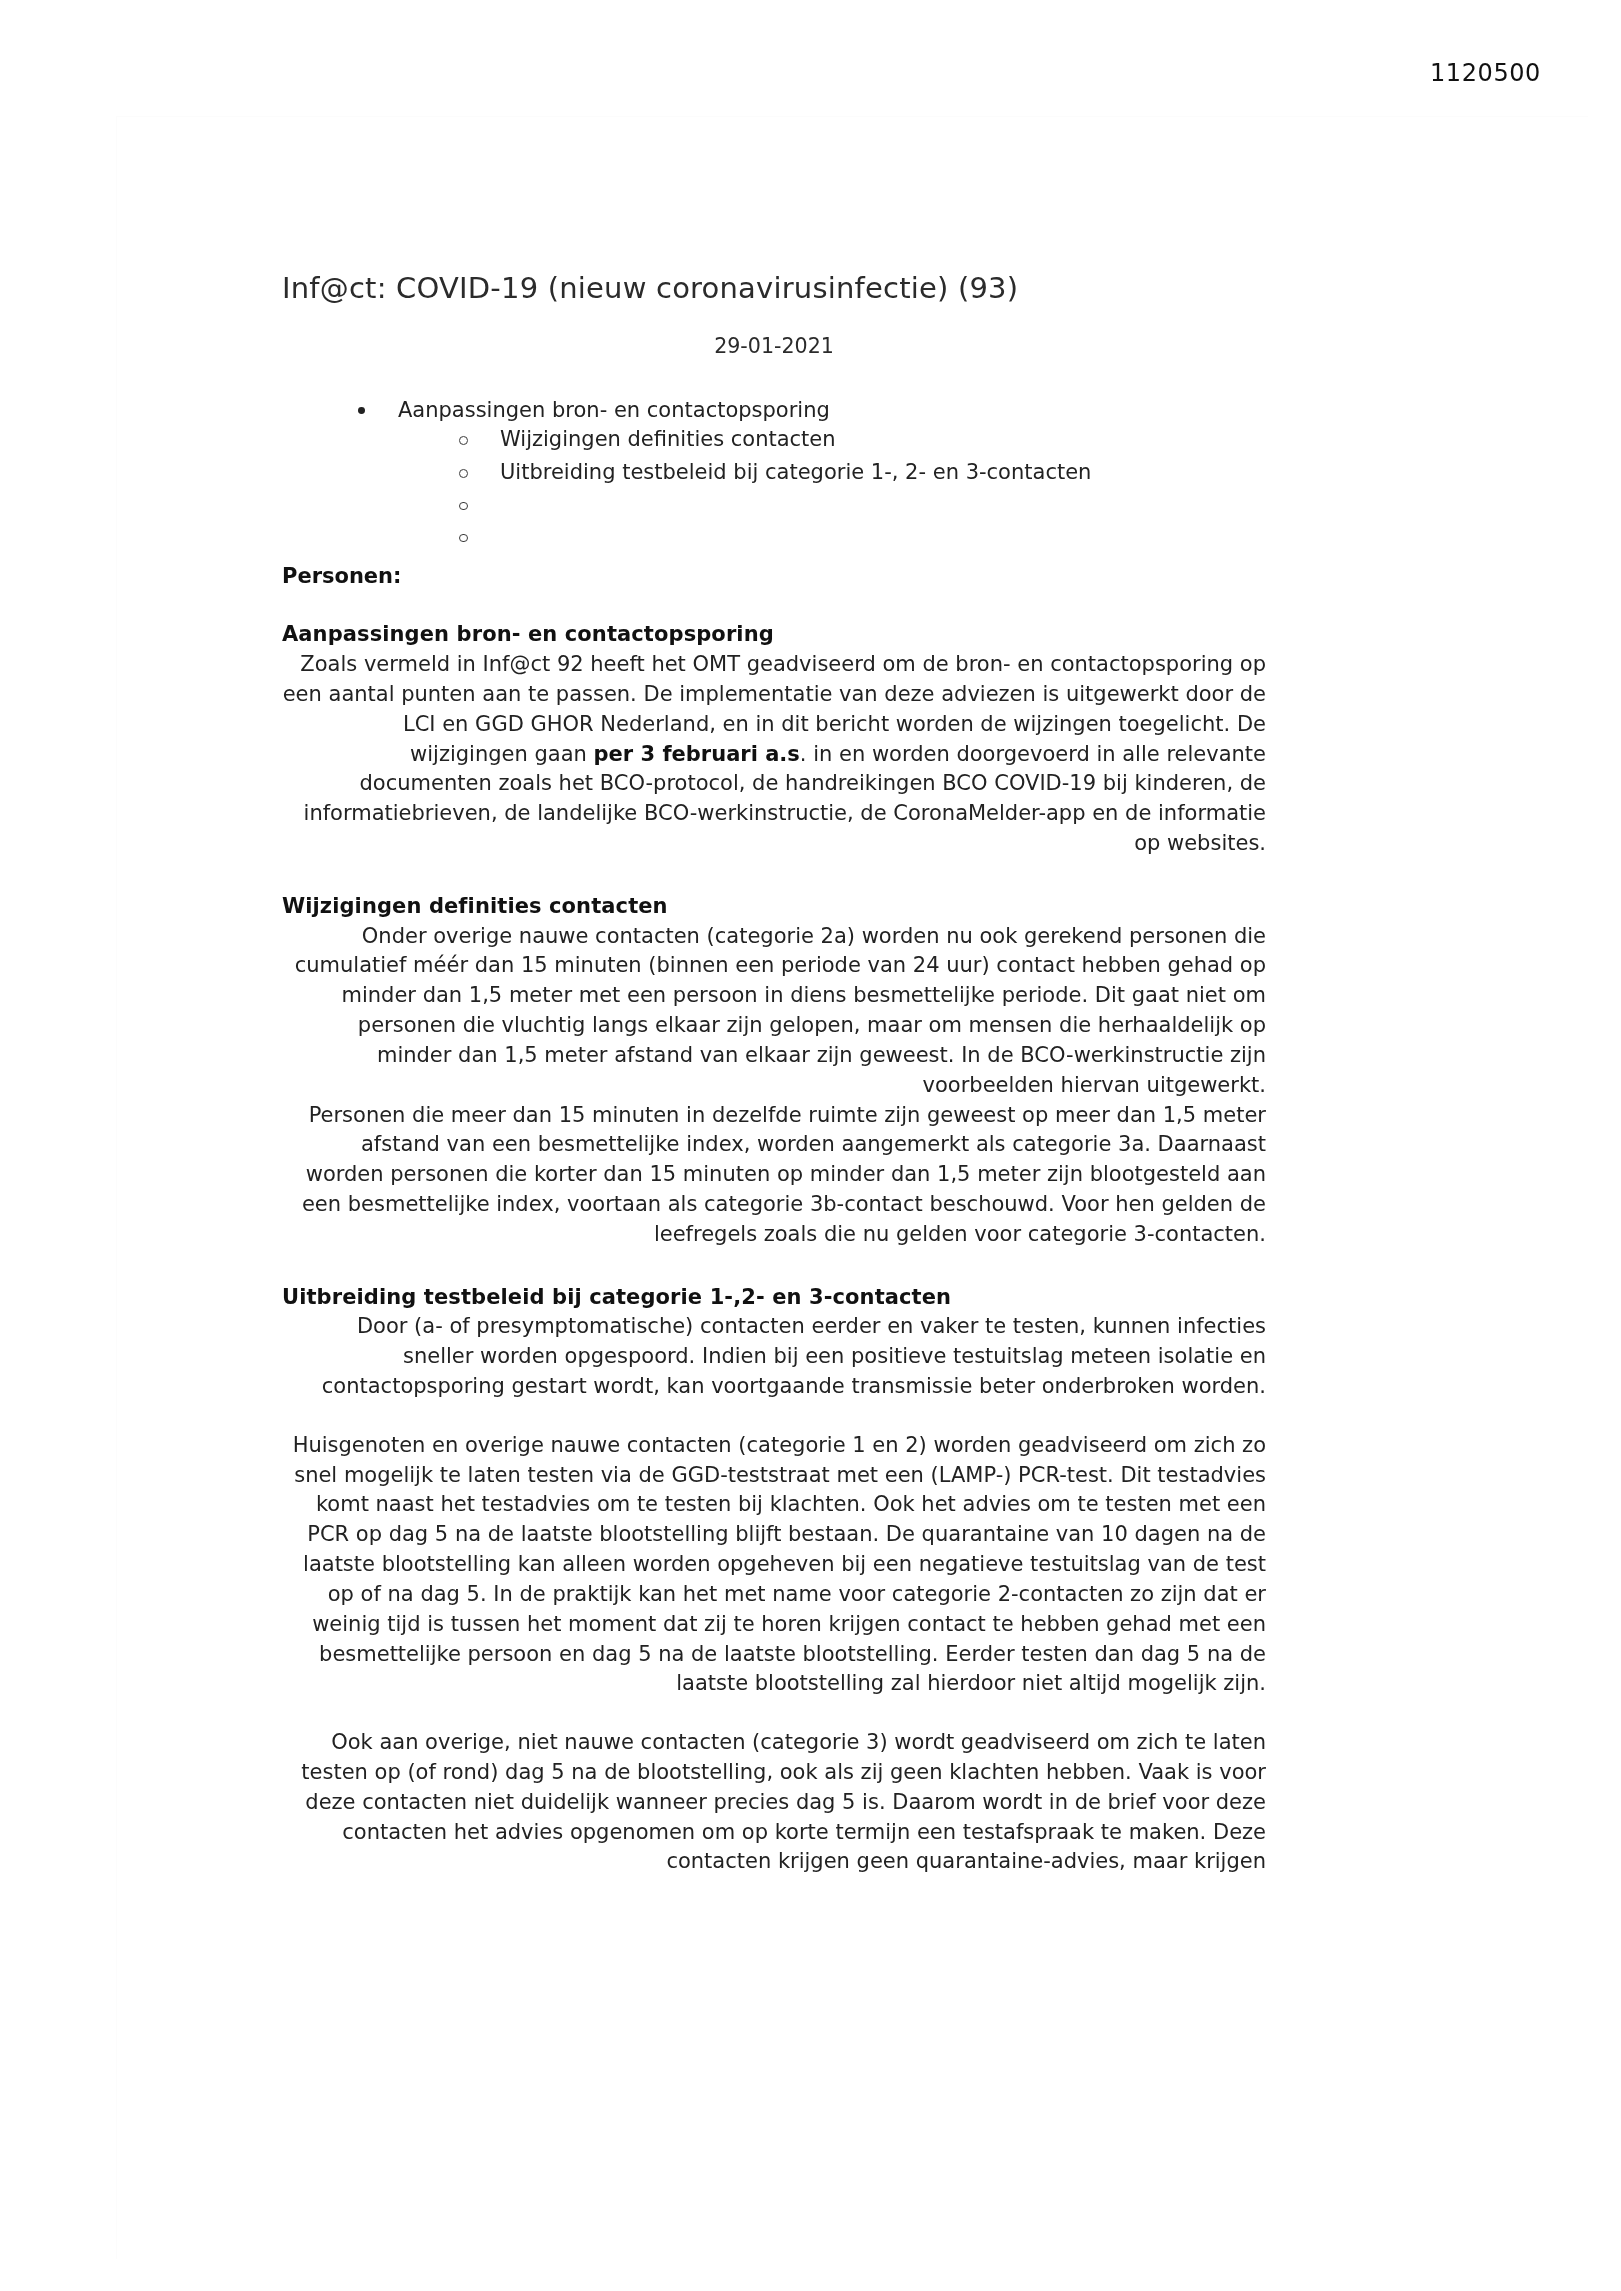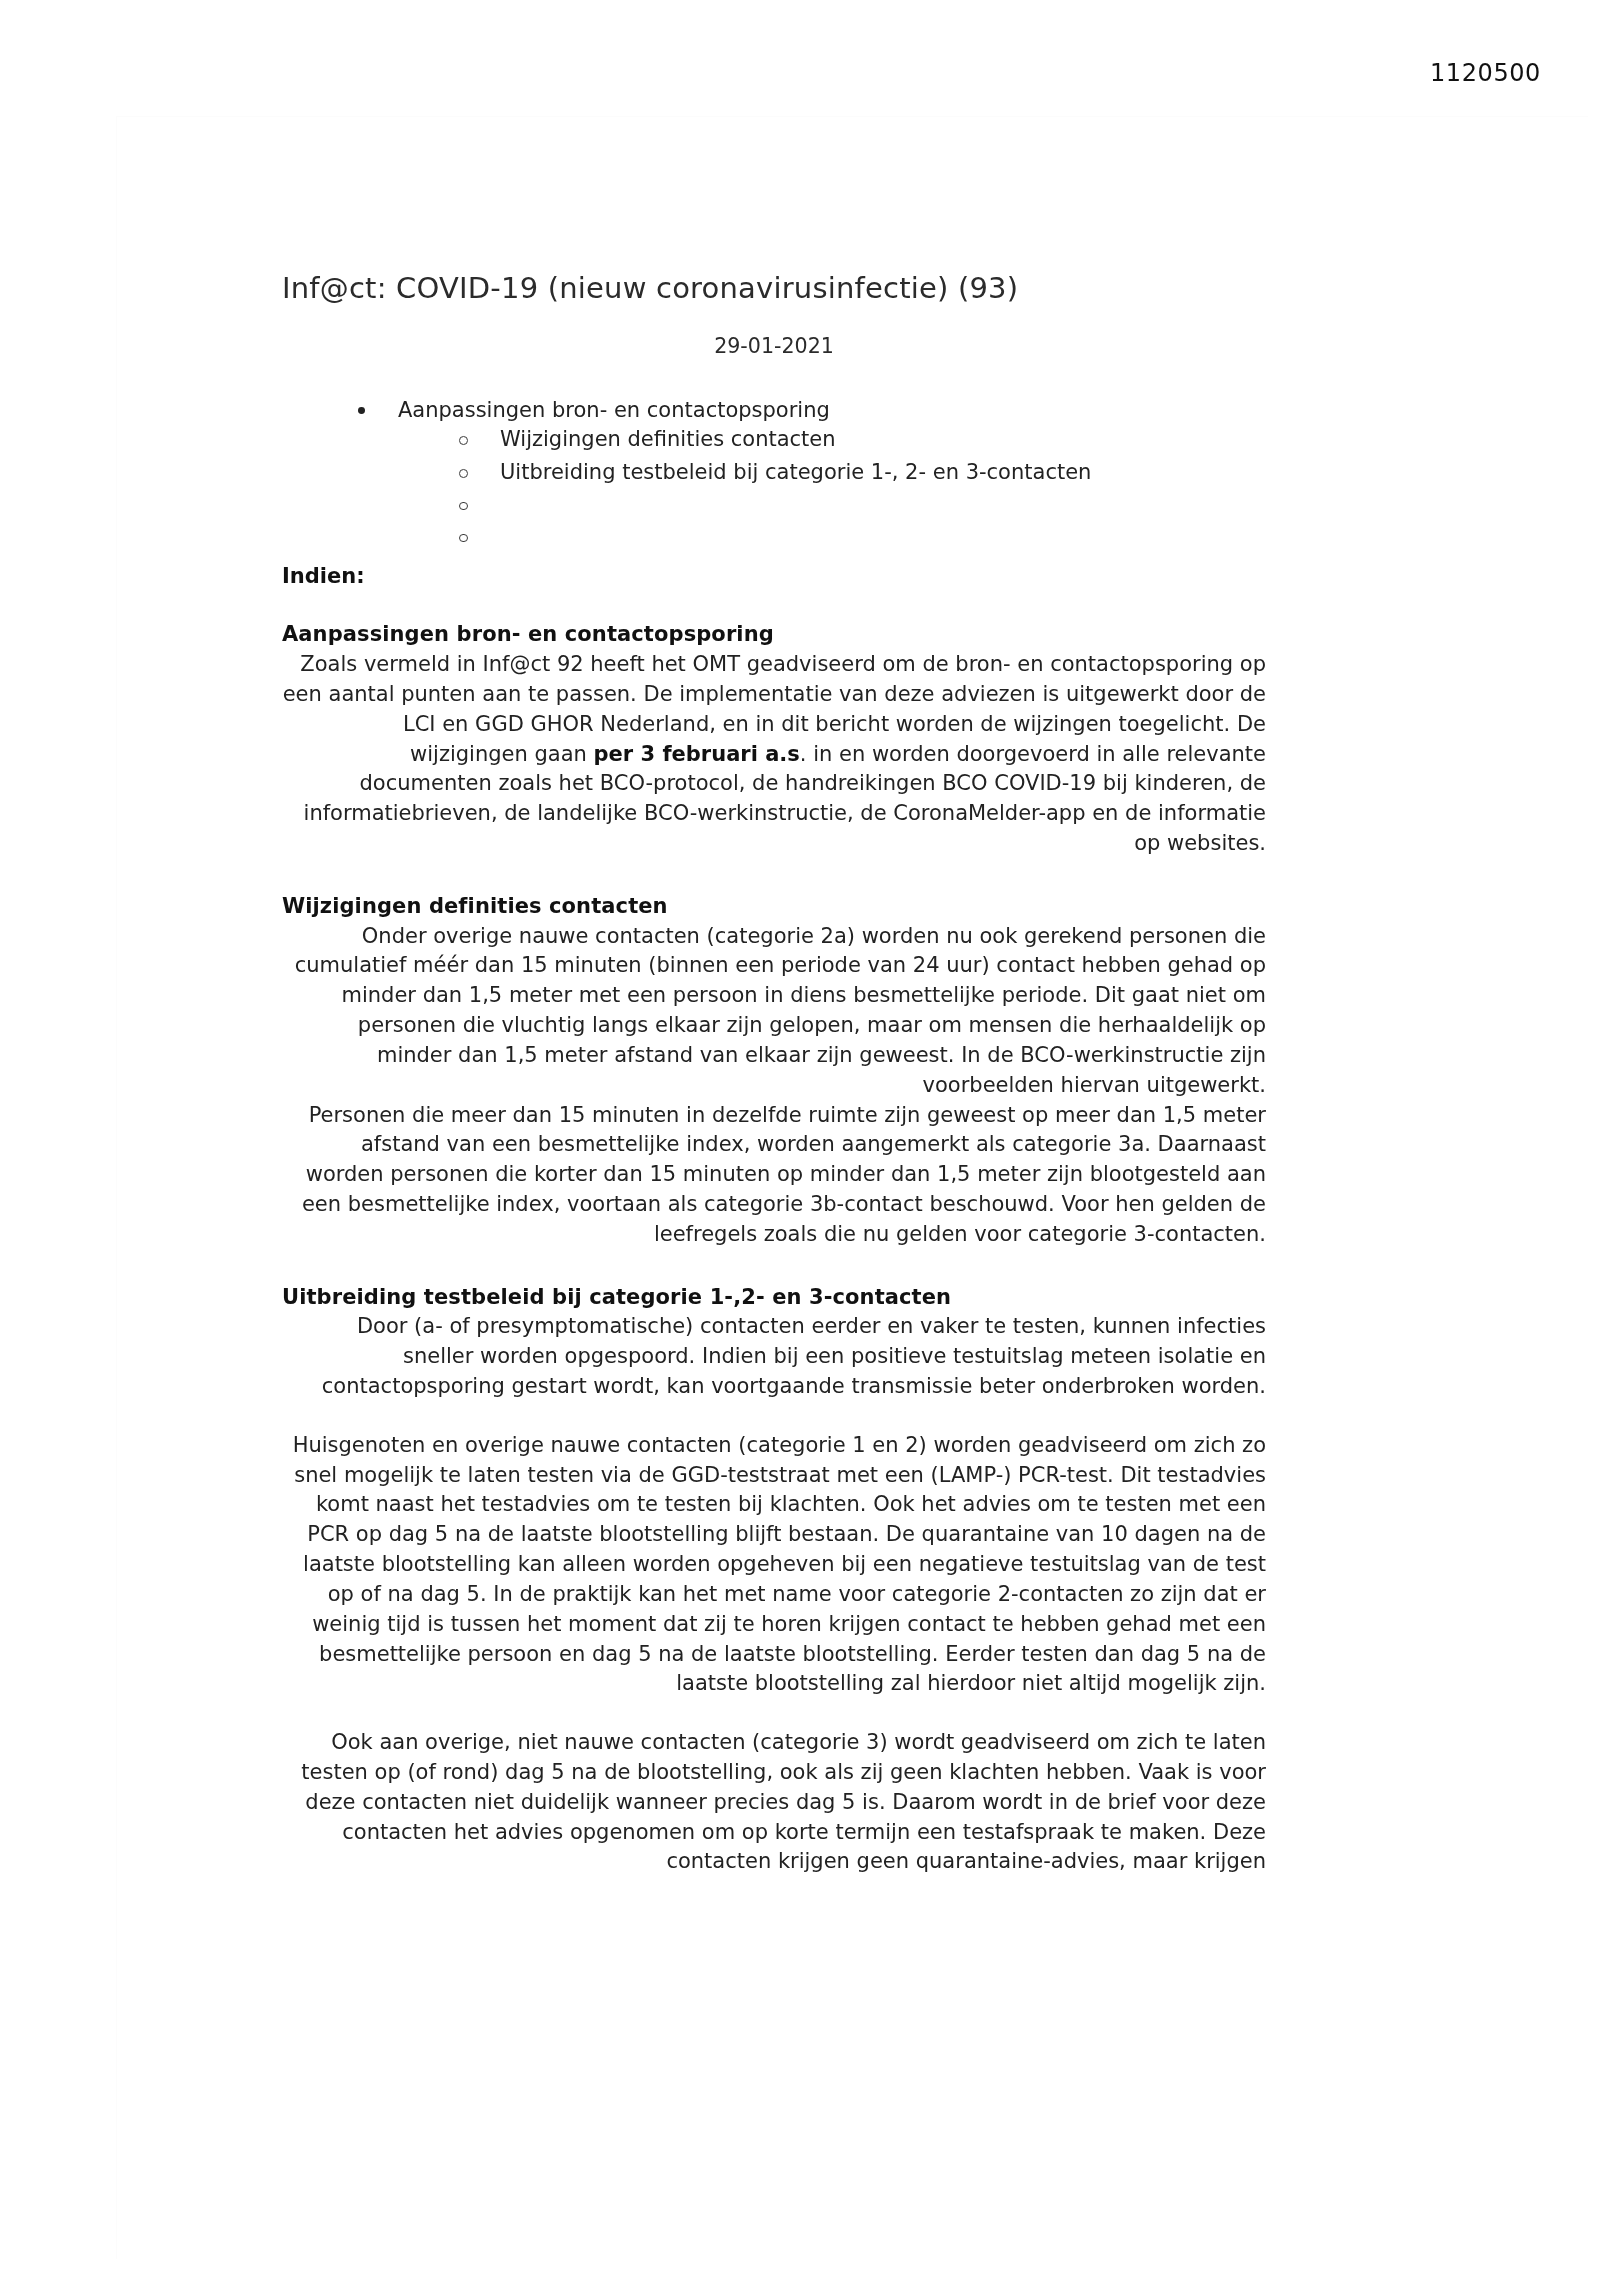--- a/index.html
+++ b/index.html
@@ -191,21 +191,21 @@
             <span></span>
           </li>
           <li>
             <span class="bullet-circle"></span>
             <span></span>
           </li>
         </ul>
       </li>
     </ul>
 
-    <div class="bericht-label">Indien:</div>
+    <div class="bericht-label">Personen:</div>
 
     <div class="gap-md"></div>
 
     <div>
       <div class="sec-heading">Aanpassingen bron- en contactopsporing</div>
       <p class="body-text"><span>Zoals vermeld in Inf@ct 92 heeft het OMT geadviseerd om de bron- en contactopsporing op een aantal punten aan te passen. De implementatie van deze adviezen is uitgewerkt door de LCI en GGD GHOR Nederland, en in dit bericht worden de wijzingen toegelicht. De wijzigingen gaan </span><b>per 3 februari a.s</b><span>. in en worden doorgevoerd in alle relevante documenten zoals het BCO-protocol, de handreikingen BCO COVID-19 bij kinderen, de informatiebrieven, de landelijke BCO-werkinstructie, de CoronaMelder-app en de informatie op websites.</span></p>
     </div>
 
     <div class="gap-lg"></div>
 

